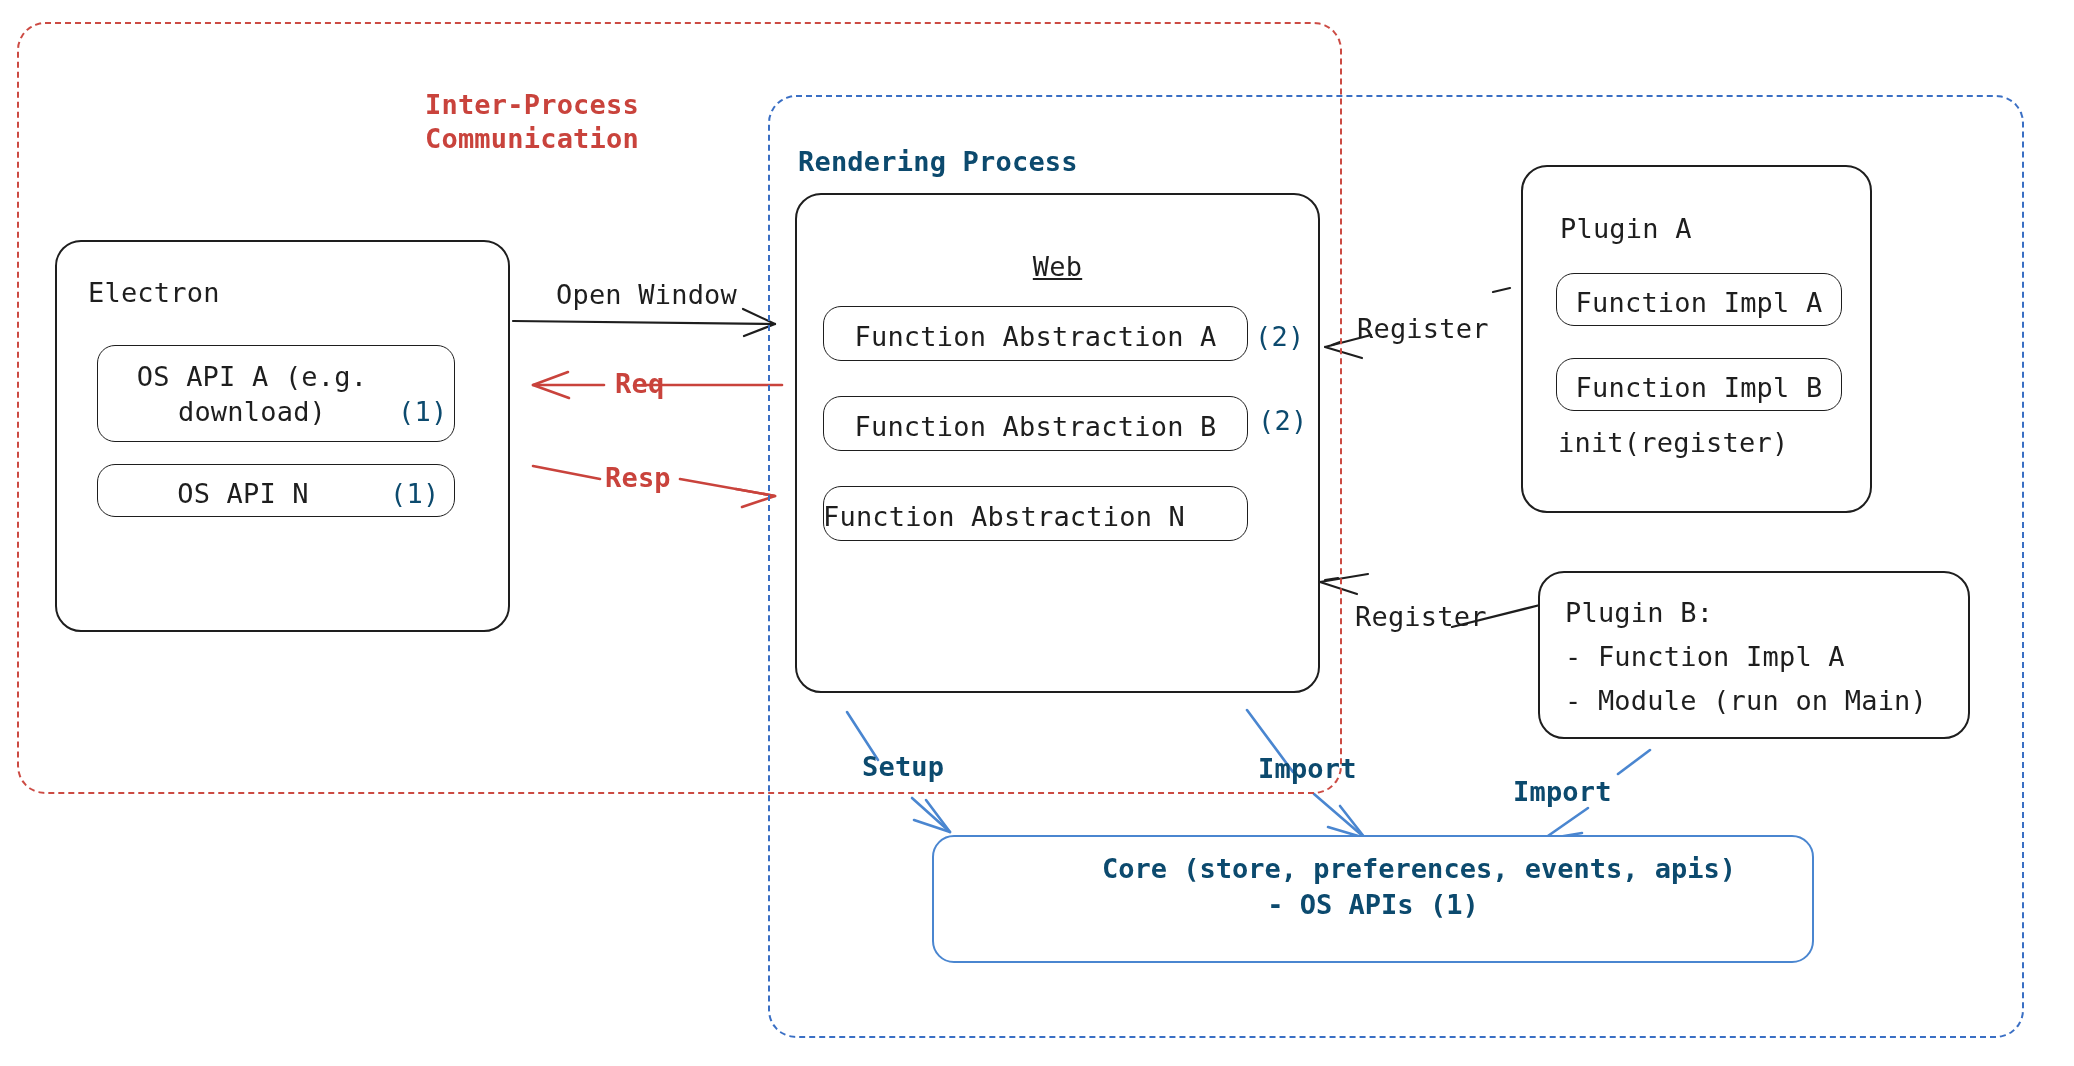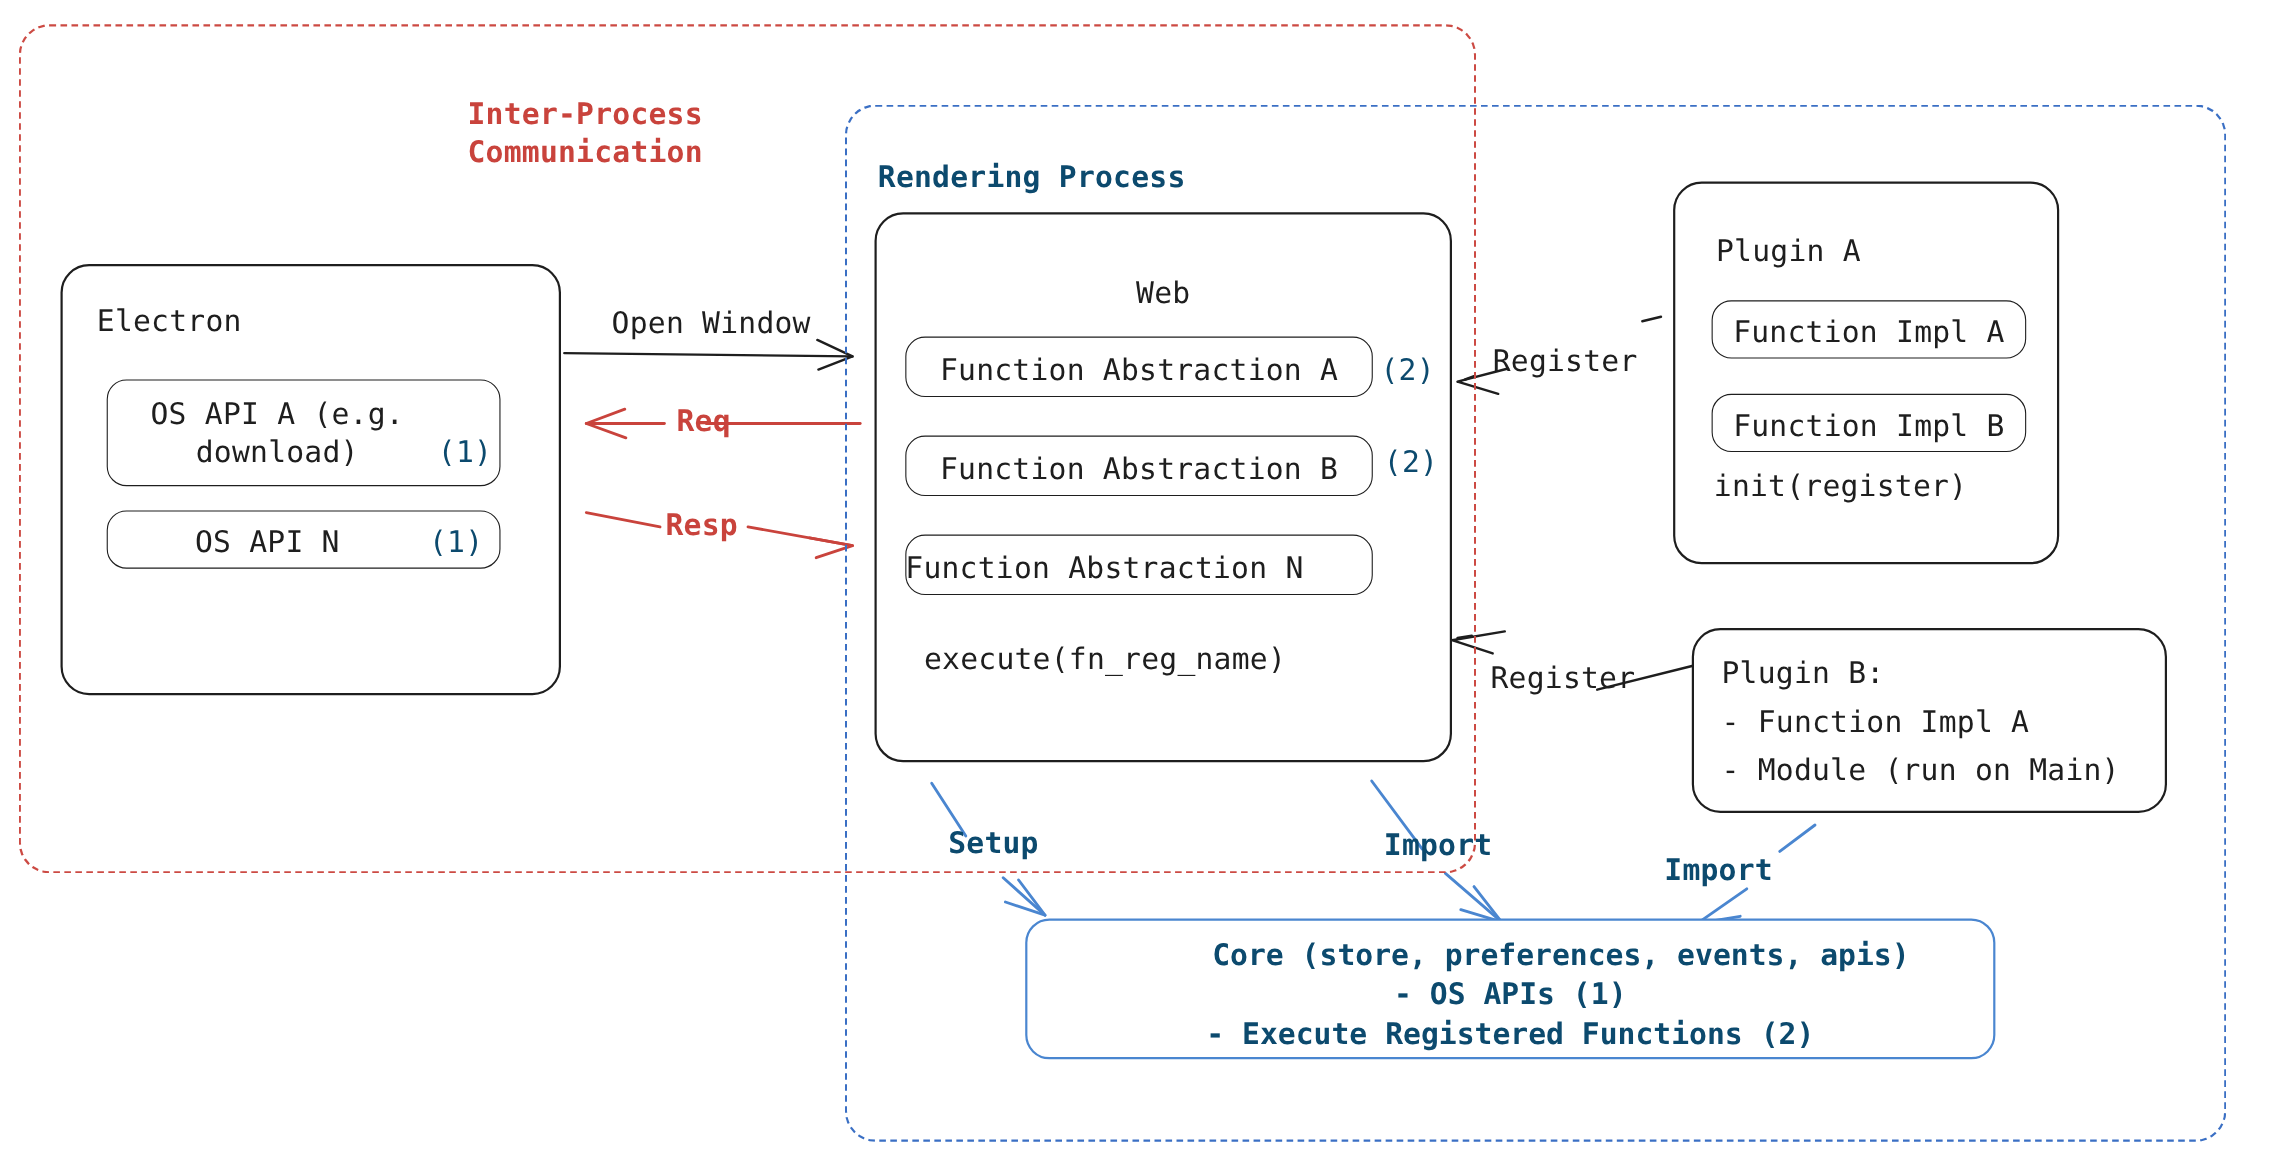--- a/index.html
+++ b/index.html
@@ -125,55 +125,53 @@
   <div class="rbox inner" style="left:97px;top:345px;width:358px;height:97px;"></div>
   <div class="txt f-box center" style="left:112px;top:360px;width:280px;">OS API A (e.g.</div>
   <div class="txt f-box center" style="left:112px;top:395px;width:280px;">download)</div>
   <div class="txt f-num blue" style="left:398px;top:395px;">(1)</div>
 
   <div class="rbox inner" style="left:97px;top:464px;width:358px;height:53px;"></div>
   <div class="txt f-box center" style="left:112px;top:477px;width:262px;">OS API N</div>
   <div class="txt f-num blue" style="left:390px;top:477px;">(1)</div>
 
   <div class="rbox" style="left:795px;top:193px;width:525px;height:500px;"></div>
-  <div class="txt f-title center" style="left:795px;top:250px;width:525px;">Web</div>
+  <div class="txt f-title center" style="left:795px;top:250px;width:525px;text-decoration:underline;">Web</div>
 
   <div class="rbox inner" style="left:823px;top:306px;width:425px;height:55px;"></div>
   <div class="txt f-box center" style="left:823px;top:320px;width:425px;">Function Abstraction A</div>
   <div class="txt f-num blue" style="left:1255px;top:320px;">(2)</div>
 
   <div class="rbox inner" style="left:823px;top:396px;width:425px;height:55px;"></div>
   <div class="txt f-box center" style="left:823px;top:410px;width:425px;">Function Abstraction B</div>
   <div class="txt f-num blue" style="left:1258px;top:404px;">(2)</div>
 
   <div class="rbox inner" style="left:823px;top:486px;width:425px;height:55px;"></div>
   <div class="txt f-box center" style="left:823px;top:500px;width:342px;">Function Abstraction N</div>
 
-  <div class="txt f-box" style="left:840px;top:583px;">execute(fn_reg_name)</div>
 
   <div class="rbox" style="left:1521px;top:165px;width:351px;height:348px;"></div>
   <div class="txt f-title" style="left:1560px;top:212px;">Plugin A</div>
 
   <div class="rbox inner" style="left:1556px;top:273px;width:286px;height:53px;"></div>
   <div class="txt f-box center" style="left:1556px;top:286px;width:286px;">Function Impl A</div>
 
   <div class="rbox inner" style="left:1556px;top:358px;width:286px;height:53px;"></div>
   <div class="txt f-box center" style="left:1556px;top:371px;width:286px;">Function Impl B</div>
 
   <div class="txt f-box" style="left:1558px;top:426px;">init(register)</div>
 
   <div class="rbox" style="left:1538px;top:571px;width:432px;height:168px;"></div>
   <div class="txt f-box" style="left:1565px;top:596px;">Plugin B:</div>
   <div class="txt f-box" style="left:1565px;top:640px;">- Function Impl A</div>
   <div class="txt f-box" style="left:1565px;top:684px;">- Module (run on Main)</div>
 
   <div class="rbox" style="left:932px;top:835px;width:882px;height:128px;border-color:#4a86d0;border-radius:22px;"></div>
   <div class="txt f-core blue center" style="left:932px;top:852px;width:882px;margin-left:46px;">Core (store, preferences, events, apis)</div>
   <div class="txt f-core blue center" style="left:932px;top:888px;width:882px;">- OS APIs (1)</div>
-  <div class="txt f-core blue center" style="left:932px;top:924px;width:882px;">- Execute Registered Functions (2)</div>
 
   <div class="txt f-region red" style="left:425px;top:88px;">Inter-Process</div>
   <div class="txt f-region red" style="left:425px;top:122px;">Communication</div>
 
   <div class="txt f-region blue" style="left:798px;top:145px;">Rendering Process</div>
 
   <div class="txt f-arrow" style="left:556px;top:278px;">Open Window</div>
   <div class="txt f-arrow-em red" style="left:615px;top:367px;">Req</div>
   <div class="txt f-arrow-em red" style="left:605px;top:461px;">Resp</div>
 

